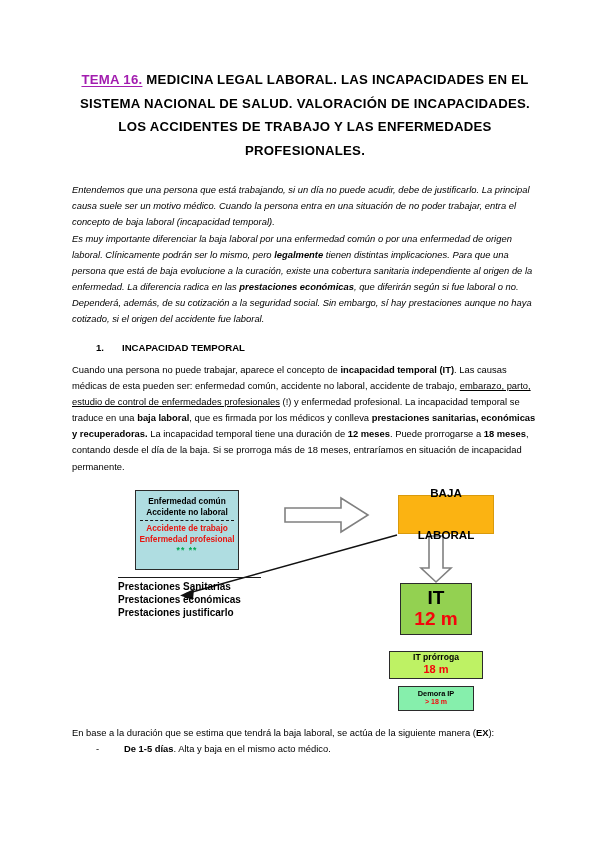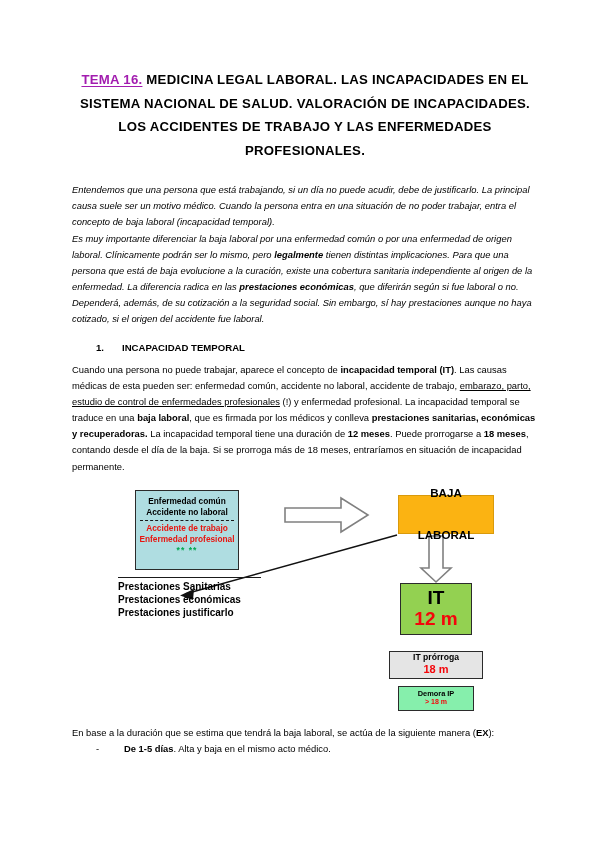--- a/index.html
+++ b/index.html
@@ -155,21 +155,21 @@
     justify-content: center;
   }
   #box-it .it-t { font-size: 19px; font-weight: bold; line-height: 1.1; }
   #box-it .it-m { font-size: 19px; font-weight: bold; color: #F4060B; line-height: 1.1; }
 
   #box-prorroga {
     left: 389px;
     top: 167px;
     width: 94px;
     height: 28px;
-    background: #e5e5e5;
+    background: #bef264;
     border: 1.3px solid #2b2b2b;
     display: flex;
     flex-direction: column;
     align-items: center;
     justify-content: center;
   }
   #box-prorroga .t1 { font-size: 8.6px; font-weight: bold; line-height: 1.15; }
   #box-prorroga .t2 { font-size: 11px; font-weight: bold; color: #F4060B; line-height: 1.2; }
 
   #box-demora {

